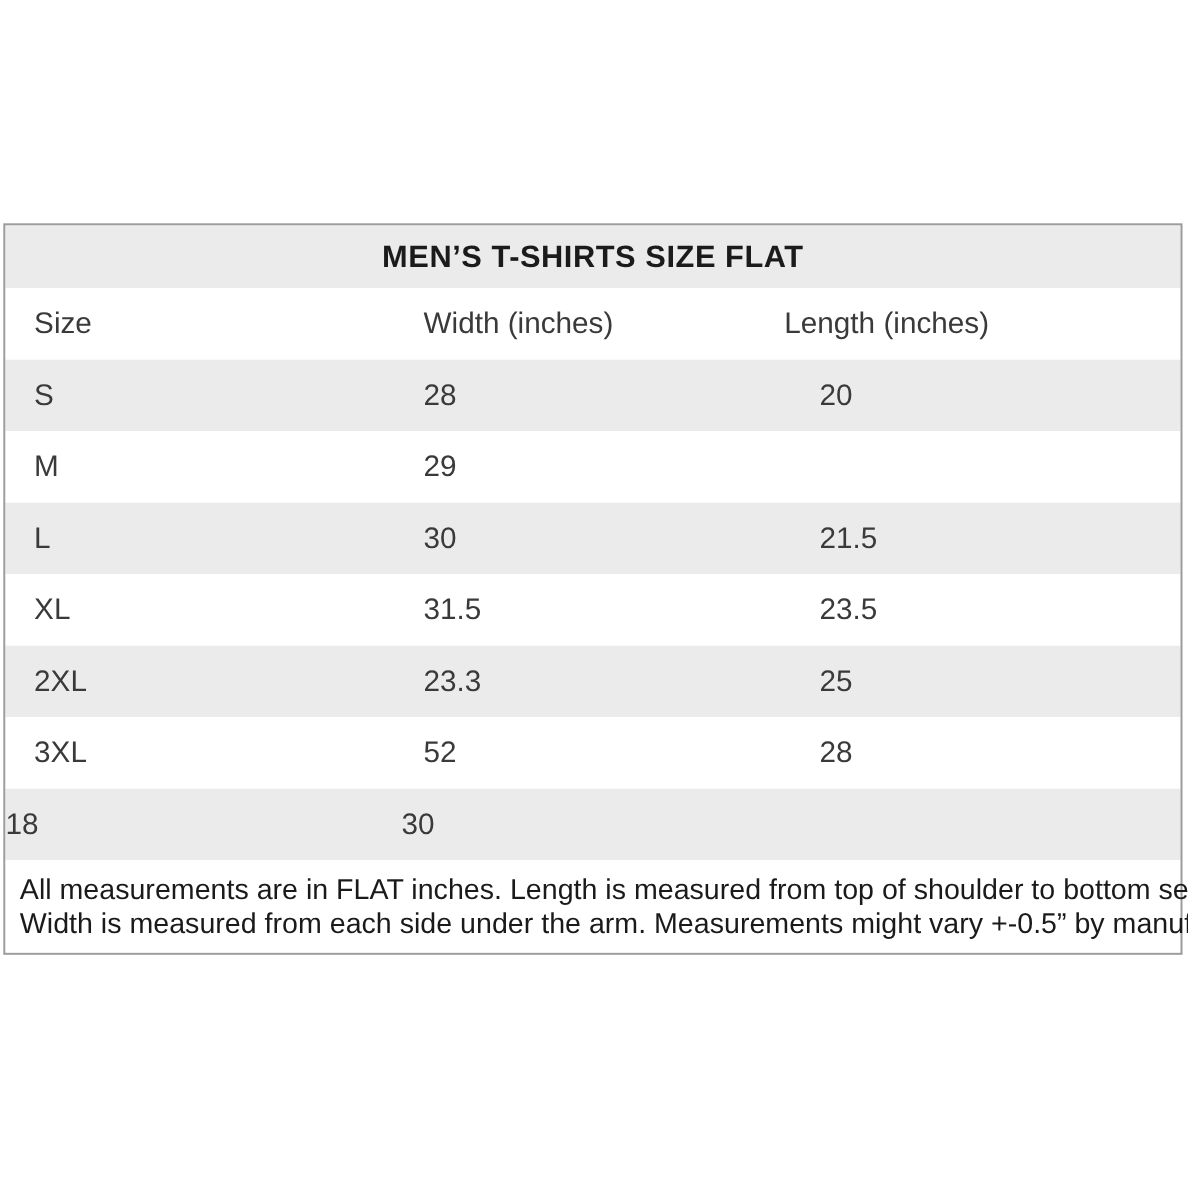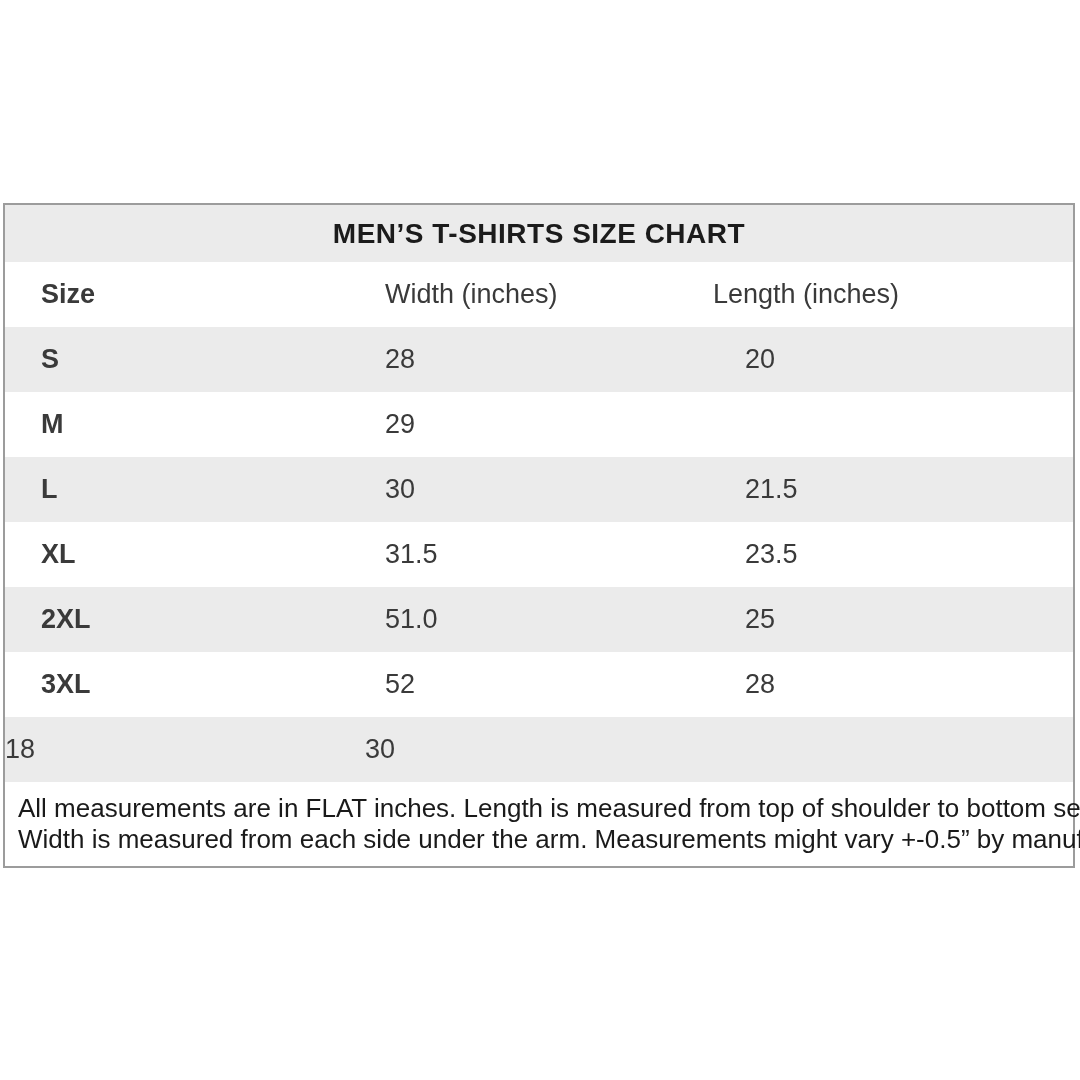--- a/index.html
+++ b/index.html
@@ -43,21 +43,21 @@
   .t-row {
     display: flex;
     align-items: center;
     height: 65px;
     background: #ffffff;
     font-size: 27px;
     color: #3a3a3a;
   }
   .t-row.shaded { background: #ebebeb; }
   .cell { box-sizing: border-box; overflow: hidden; }
-  .cell.c1 { width: 380px; padding-left: 36px; font-weight: bold; }
+  .cell.c1 { width: 380px; padding-left: 26px; }
   .cell.c2 { width: 360px; }
   .cell.c3 { flex: 1; }
   .header-row .cell { color: #3a3a3a; }
   .footnote {
     box-sizing: border-box;
     height: 84px;
     background: #ffffff;
     padding: 11px 12px 0 13px;
     font-size: 26px;
     line-height: 31px;
@@ -65,21 +65,21 @@
     white-space: nowrap;
   }
 </style>
 </head>
 <body>
 
 <div class="page">
   <div class="chart-card">
 
     <div class="title-row">
-      <span class="title-text">MEN’S T-SHIRTS SIZE CHART</span>
+      <span class="title-text">MEN’S T-SHIRTS SIZE FLAT</span>
     </div>
 
     <div class="t-row header-row">
       <div class="cell c1">Size</div>
       <div class="cell c3">Width (inches)</div>
       <div class="cell c2">Length (inches)</div>
     </div>
 
     <div class="t-row shaded">
       <div class="cell c1">S</div>
@@ -99,21 +99,21 @@
     </div>
 
     <div class="t-row">
       <div class="cell c1">XL</div>
       <div class="cell c2">31.5</div>
       <div class="cell c3">23.5</div>
     </div>
 
     <div class="t-row shaded">
       <div class="cell c1">2XL</div>
-      <div class="cell c2">51.0</div>
+      <div class="cell c2">23.3</div>
       <div class="cell c3">25</div>
     </div>
 
     <div class="t-row">
       <div class="cell c1">3XL</div>
       <div class="cell c2">52</div>
       <div class="cell c3">28</div>
     </div>
 
     <div class="t-row shaded">

